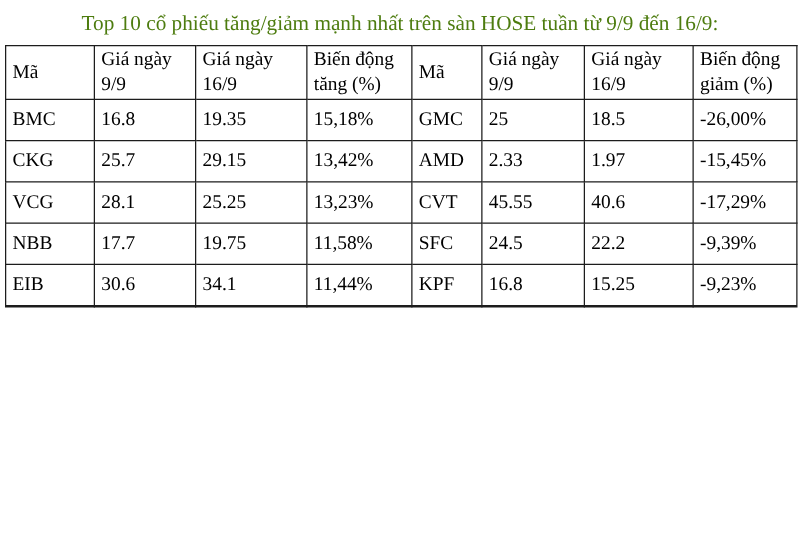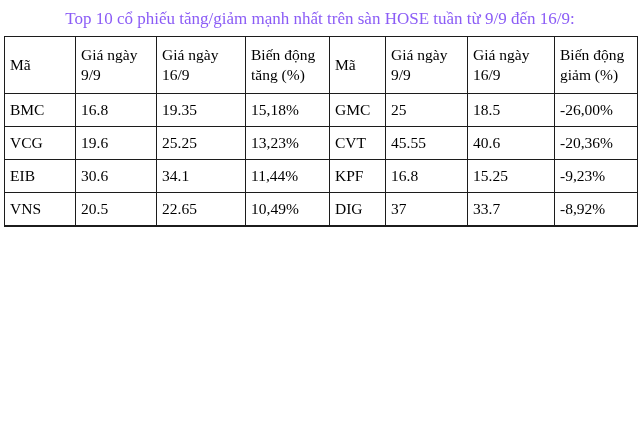--- a/index.html
+++ b/index.html
@@ -14,21 +14,21 @@
     color: #000000;
     font-family: "Liberation Serif", "DejaVu Serif", serif;
     overflow: hidden;
   }
   .doc-title {
     margin: 0;
     padding: 9px 0 7px 0;
     text-align: center;
     font-size: 17px;
     font-weight: normal;
-    color: #8b5cf6;
+    color: #4d7c0f;
   }
   table.stock-table {
     border-collapse: collapse;
     table-layout: fixed;
     width: 633px;
     margin-left: 4px;
     border: 1px solid #1c1c1c;
     border-bottom: 2px solid #1c1c1c;
   }
   .stock-table th,
@@ -36,21 +36,21 @@
     border: 1px solid #1c1c1c;
     font-weight: normal;
     text-align: left;
     vertical-align: middle;
     font-size: 15.5px;
     line-height: 1.3;
     padding: 1px 2px 1px 5px;
     overflow: hidden;
     white-space: normal;
   }
-  .stock-table thead tr { height: 57px; }
+  .stock-table thead tr { height: 43px; }
   .stock-table tbody tr { height: 33px; }
 </style>
 </head>
 <body>
 
 <div class="page">
 
   <p class="doc-title">Top 10 cổ phiếu tăng/giảm mạnh nhất trên sàn HOSE tuần từ 9/9 đến 16/9:</p>
 
   <table class="stock-table">
@@ -81,45 +81,55 @@
         <td>BMC</td>
         <td>16.8</td>
         <td>19.35</td>
         <td>15,18%</td>
         <td>GMC</td>
         <td>25</td>
         <td>18.5</td>
         <td>-26,00%</td>
       </tr>
       <tr>
+        <td>CKG</td>
+        <td>25.7</td>
+        <td>29.15</td>
+        <td>13,42%</td>
+        <td>AMD</td>
+        <td>2.33</td>
+        <td>1.97</td>
+        <td>-15,45%</td>
+      </tr>
+      <tr>
         <td>VCG</td>
-        <td>19.6</td>
+        <td>28.1</td>
         <td>25.25</td>
         <td>13,23%</td>
         <td>CVT</td>
         <td>45.55</td>
         <td>40.6</td>
-        <td>-20,36%</td>
+        <td>-17,29%</td>
+      </tr>
+      <tr>
+        <td>NBB</td>
+        <td>17.7</td>
+        <td>19.75</td>
+        <td>11,58%</td>
+        <td>SFC</td>
+        <td>24.5</td>
+        <td>22.2</td>
+        <td>-9,39%</td>
       </tr>
       <tr>
         <td>EIB</td>
         <td>30.6</td>
         <td>34.1</td>
         <td>11,44%</td>
         <td>KPF</td>
         <td>16.8</td>
         <td>15.25</td>
         <td>-9,23%</td>
       </tr>
-      <tr>
-        <td>VNS</td>
-        <td>20.5</td>
-        <td>22.65</td>
-        <td>10,49%</td>
-        <td>DIG</td>
-        <td>37</td>
-        <td>33.7</td>
-        <td>-8,92%</td>
-      </tr>
     </tbody>
   </table>
 
 </div>
 
 </body></html>

